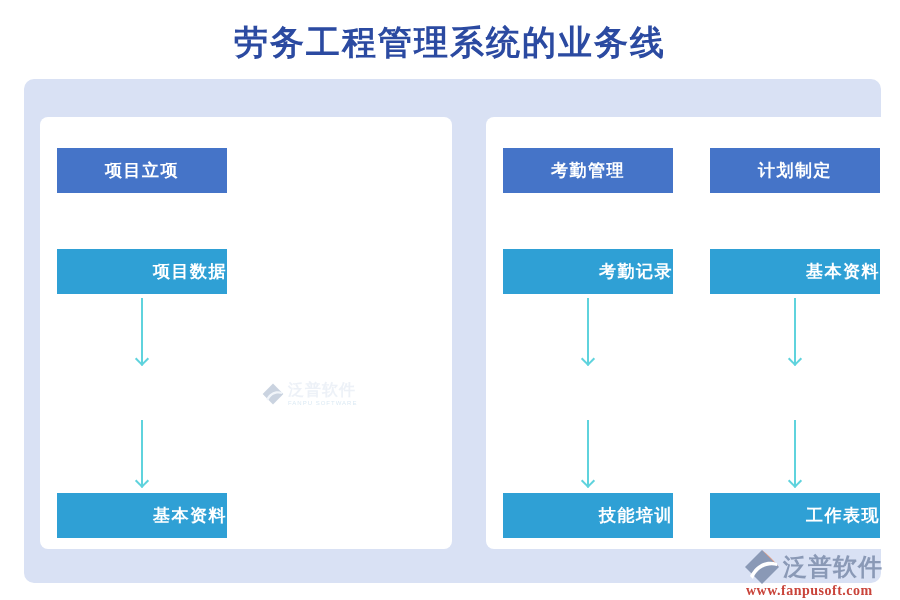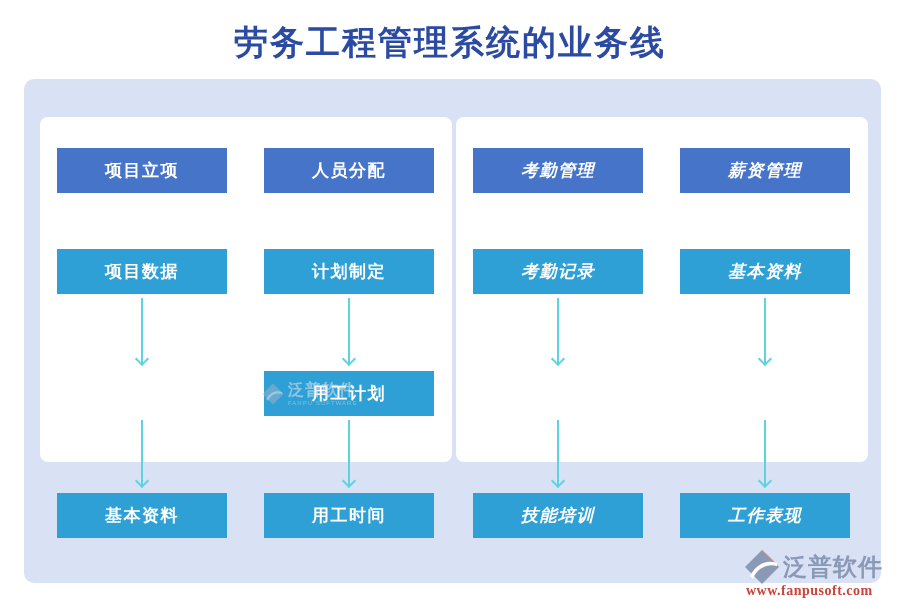--- a/index.html
+++ b/index.html
@@ -12,37 +12,37 @@
     position:absolute;top:20px;left:0;width:900px;text-align:center;
     font-family:"Liberation Serif","DejaVu Serif",serif;
     font-weight:bold;font-size:34px;letter-spacing:2px;
     color:var(--title);
   }
   .canvas{
     position:absolute;left:24px;top:79px;width:857px;height:504px;
     background:var(--canvas);border-radius:10px;
   }
   .panel{
-    position:absolute;top:117px;width:412px;height:345px;
+    position:absolute;top:117px;width:412px;height:432px;
     background:#ffffff;border-radius:8px;
   }
   .panel.left{left:40px;}
   .panel.right{left:466px;}
   .col{position:absolute;top:0;width:170px;height:440px;}
   .col.c1{left:17px;}
   .col.c2{left:224px;}
   .node{
     position:absolute;left:0;width:170px;height:45px;
     color:#ffffff;text-align:center;line-height:45px;
     font-family:"Liberation Serif","DejaVu Serif",serif;
     font-weight:bold;font-size:17px;letter-spacing:1.5px;
     white-space:nowrap;
   }
   .header{background:var(--header_box);top:31px;}
-  .step{background:var(--step_box);}
+  .step{background:var(--step_box);text-align:right;}
   .r2{top:132px}.r3{top:254px}.r4{top:376px}
   .arrow{position:absolute;left:84px;width:2px;background:var(--arrow);}
   .a1{top:181px;height:66px;}
   .a2{top:303px;height:66px;}
   .arrow::after{
     content:"";position:absolute;left:-4px;bottom:0;width:8px;height:8px;
     border-right:2px solid var(--arrow);border-bottom:2px solid var(--arrow);
     transform:rotate(45deg);
   }
   
@@ -82,51 +82,43 @@
 <div class="canvas">
 
   <div class="panel left" style="position:absolute;left:16px;top:38px;">
     <div class="col c1">
       <div class="node header">项目立项</div>
       <div class="node step r2">项目数据</div>
       <div class="node step r4">基本资料</div>
       <div class="arrow a1"></div>
       <div class="arrow a2"></div>
     </div>
-    <div class="col c2">
-      <div class="node header">人员分配</div>
-      <div class="node step r2">计划制定</div>
-      <div class="node step r3">用工计划</div>
-      <div class="node step r4">用工时间</div>
-      <div class="arrow a1"></div>
-      <div class="arrow a2"></div>
-    </div>
 
     <div class="watermark">
       <svg width="22" height="22" viewBox="0 0 36 36">
         <path d="M18 1 L35 18 L18 35 L1 18 Z" fill="#9fb0c8"></path>
         <path d="M7 26 C13 15 24 11 33 15 L33 18 C24 15 14 19 10 29 Z" fill="#e6edf6"></path>
       </svg>
       <div class="wm-text">
         <span class="wm-brand">泛普软件</span>
         <span class="wm-caption">FANPU SOFTWARE</span>
       </div>
     </div>
   </div>
 
-  <div class="panel right" style="position:absolute;left:432px;top:38px;font-style:italic;">
+  <div class="panel right" style="position:absolute;left:462px;top:38px;">
     <div class="col c1">
       <div class="node header">考勤管理</div>
       <div class="node step r2">考勤记录</div>
       <div class="node step r4">技能培训</div>
       <div class="arrow a1"></div>
       <div class="arrow a2"></div>
     </div>
     <div class="col c2">
-      <div class="node header">薪资管理</div>
+      <div class="node header">计划制定</div>
       <div class="node step r2">基本资料</div>
       <div class="node step r4">工作表现</div>
       <div class="arrow a1"></div>
       <div class="arrow a2"></div>
     </div>
   </div>
 </div>
 
 <div class="brand">
   <div class="brand-row">

